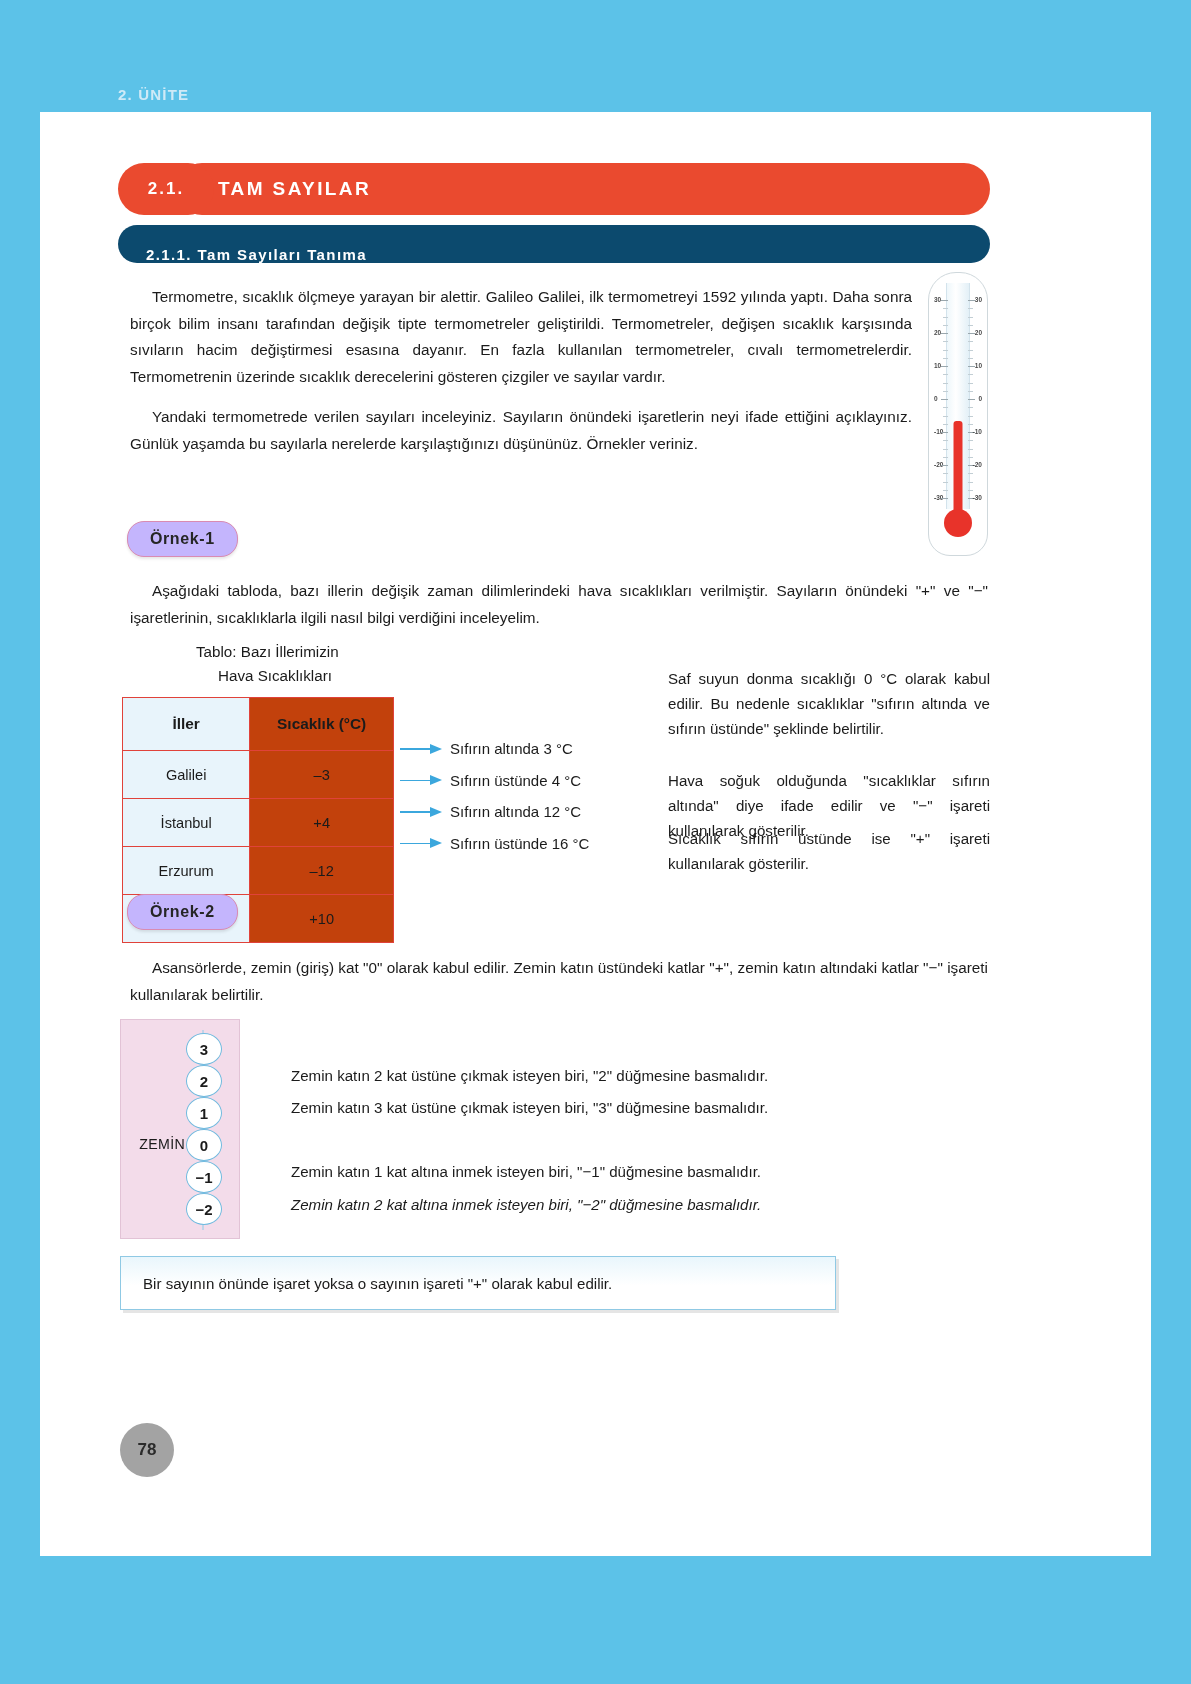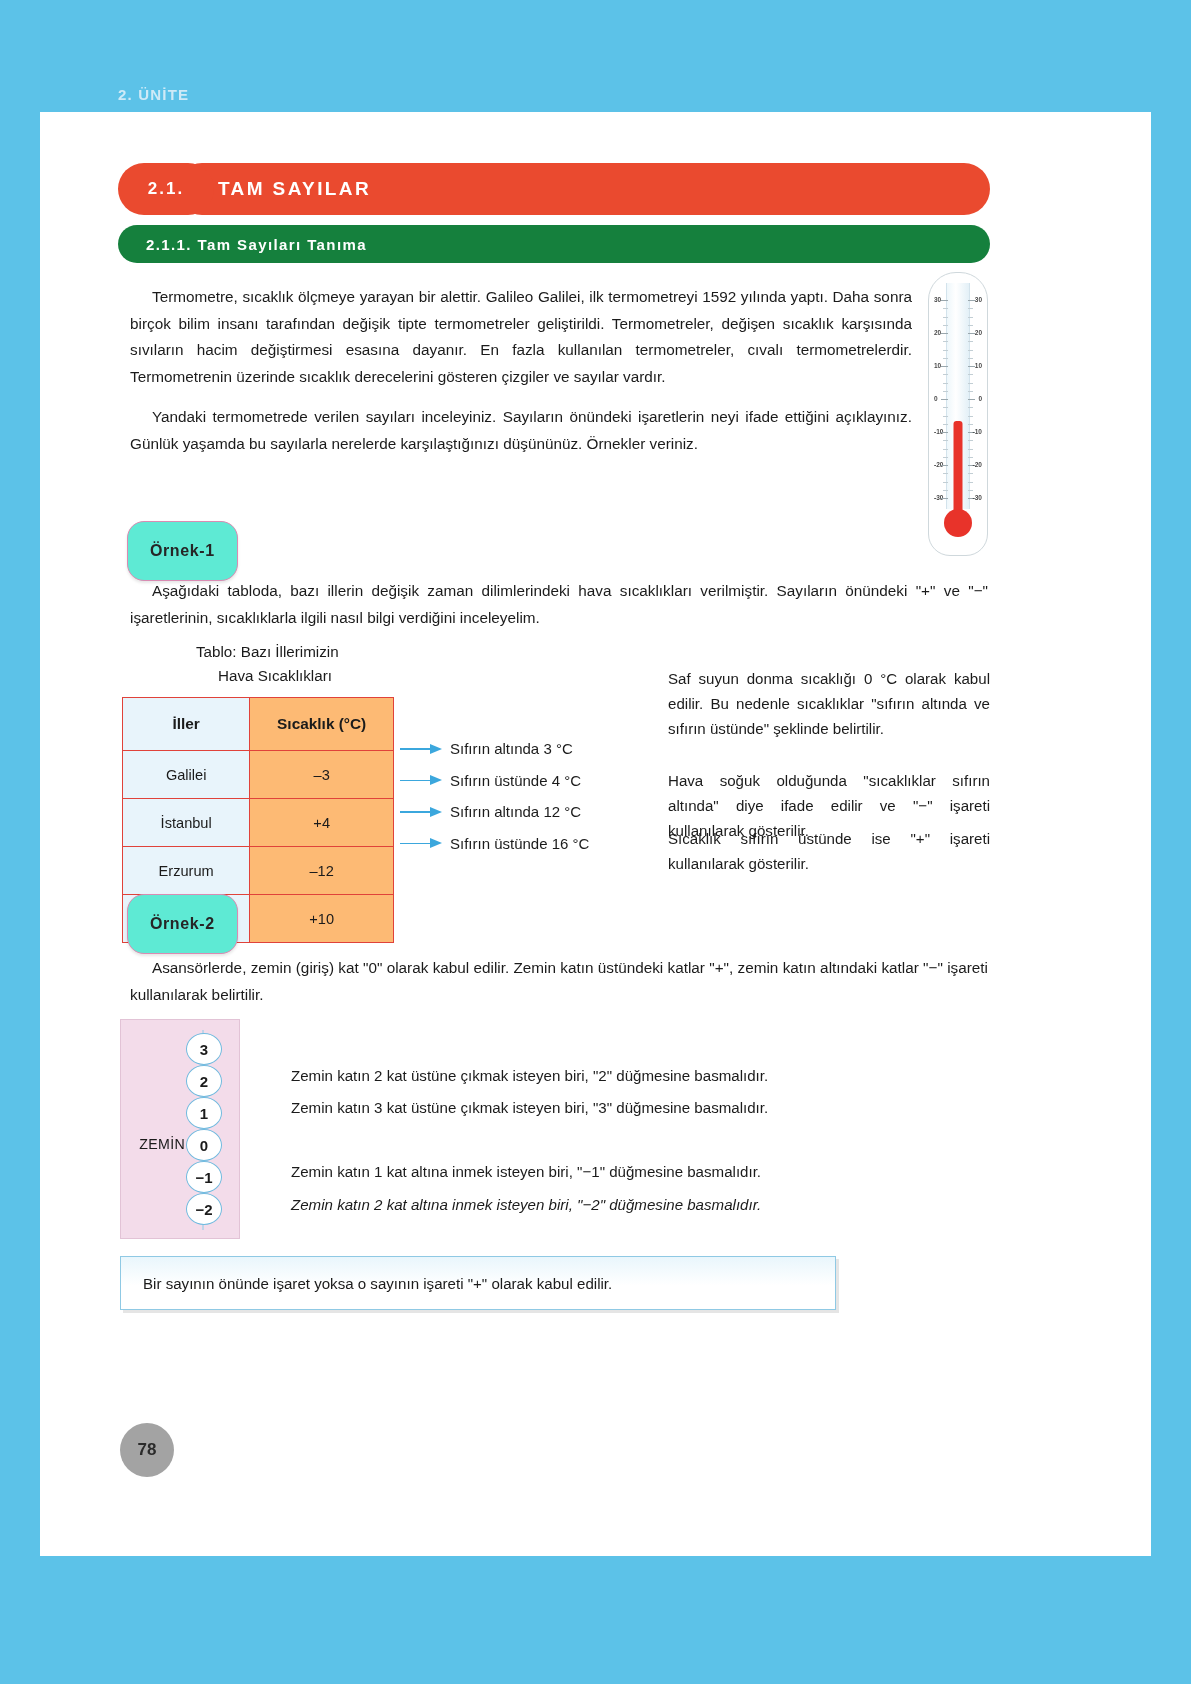--- a/index.html
+++ b/index.html
@@ -37,22 +37,22 @@
     display:flex;align-items:center;justify-content:center;
     color:#ffffff;font-size:17px;font-weight:700;letter-spacing:2px;
   }
   .sec-main-title{
     position:absolute;left:100px;top:0;height:52px;
     display:flex;align-items:center;
     color:#ffffff;font-size:19px;font-weight:700;letter-spacing:2.4px;
   }
   .sec-sub{
     position:absolute;left:118px;top:225px;width:872px;height:38px;
-    background:#15803d;border-radius:19px;
-    display:flex;align-items:center;
+    background:#0c4a6e;border-radius:19px;
+    display:flex;align-items:flex-end;
   }
   .sec-sub span{
     margin-left:28px;color:#ffffff;font-size:15px;font-weight:700;letter-spacing:1.4px;
   }
 
   
   .para{
     position:absolute;
     font-size:15.3px;line-height:26.5px;text-align:justify;
     color:#1b1b1b;
@@ -86,22 +86,22 @@
   .t-row{position:absolute;left:0;width:58px;height:10px;}
   .t-num{position:absolute;font-size:6.5px;font-weight:700;color:#4a4a4a;line-height:10px;}
   .t-num.l{left:5px;} .t-num.r{right:5px;}
   .t-dashL{position:absolute;left:12px;top:5px;width:7px;height:1px;background:#9aa7ad;}
   .t-dashR{position:absolute;right:12px;top:5px;width:7px;height:1px;background:#9aa7ad;}
   .t-minor{position:absolute;height:1px;background:#c2ced4;}
   .t-minor.l{left:14px;width:5px;} .t-minor.r{right:14px;width:5px;}
 
   
   .ornek{
-    position:absolute;height:34px;padding:12px 22px;
-    background:#5eead4;border:1.6px solid #d98bb2;border-radius:17px;
+    position:absolute;height:34px;padding:0 22px;
+    background:#c4b5fd;border:1.6px solid #d98bb2;border-radius:17px;
     display:flex;align-items:center;
     font-size:16px;font-weight:700;color:#262626;letter-spacing:0.6px;
     box-shadow:0 2px 3px rgba(0,0,0,0.10);
   }
   .ornek1{left:127px;top:521px;}
   .ornek2{left:127px;top:894px;}
 
   .p3{left:130px;top:578px;width:858px;}
   .p4{left:130px;top:955px;width:858px;}
 
@@ -116,21 +116,21 @@
     position:absolute;left:122px;top:697px;width:272px;
     border-collapse:collapse;
   }
   .dtable td,.dtable th{
     border:1.6px solid #e0423a;
     height:31px;text-align:center;vertical-align:middle;
     font-size:14.6px;color:#1b1b1b;padding:8px;
   }
   .dtable th{font-weight:700;height:36px;font-size:15.4px;}
   .dtable .c-city{width:125px;background:#e8f4fb;}
-  .dtable .c-temp{width:145px;background:#fdba74;margin-top:48px;}
+  .dtable .c-temp{width:145px;background:#c2410c;margin-top:48px;}
 
   
   .callout{
     position:absolute;left:400px;width:250px;height:31px;
     display:flex;align-items:center;
   }
   .callout .arrow{
     position:relative;width:44px;height:10px;margin-right:6px;flex:none;
   }
   .callout .arrow::before{

